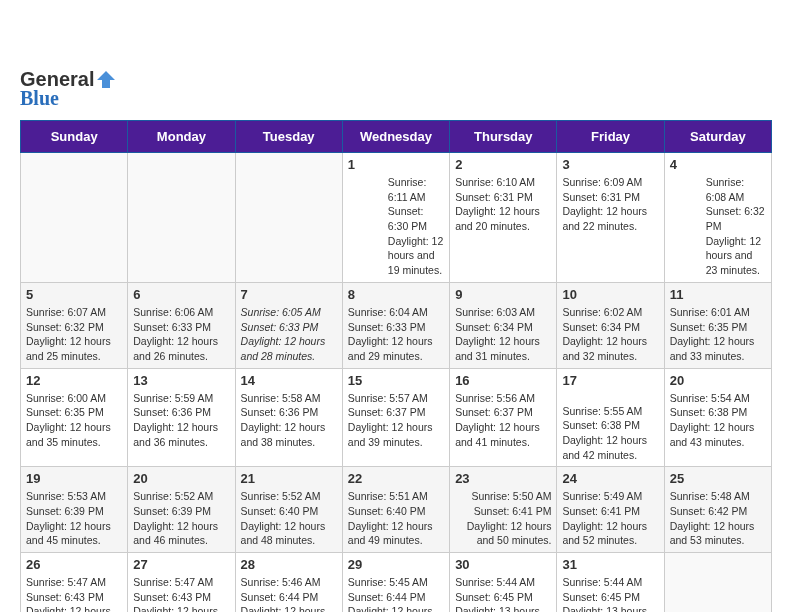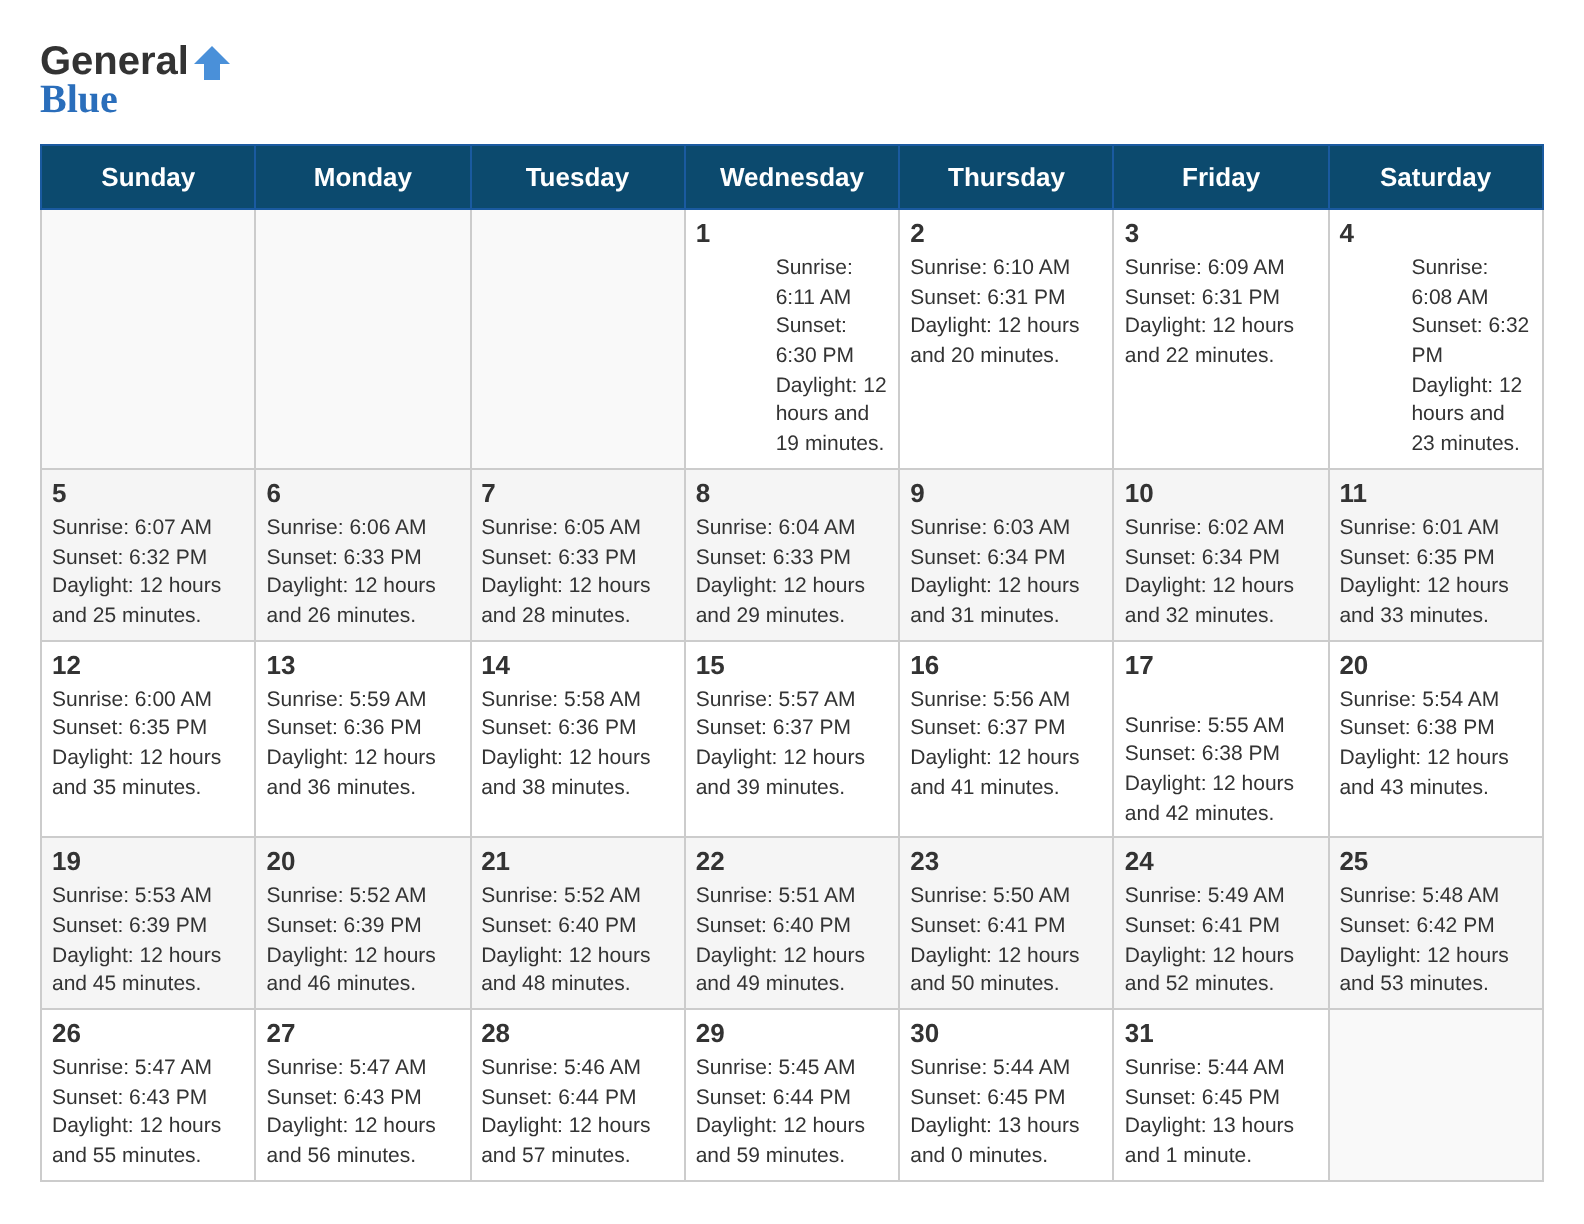--- a/index.html
+++ b/index.html
@@ -13,40 +13,41 @@
     .header-area {
       display: flex;
       justify-content: space-between;
       align-items: flex-start;
       margin-bottom: 10px;
     }
     .logo {
       display: flex;
       align-items: flex-end;
       gap: 4px;
+      margin-top: 48px;
     }
     .title-area {
       text-align: right;
     }
     .month-title {
       font-size: 36px;
       font-weight: bold;
       color: #333;
     }
     .subtitle {
       font-size: 16px;
       color: #555;
     }
     .calendar {
       width: 100%;
       border-collapse: collapse;
       border: 1px solid #ccc;
     }
     .calendar th {
-      background-color: #0c4a6e;
+      background-color: #4c1d95;
       color: #fff;
       text-align: center;
       padding: 8px 4px;
       font-size: 13px;
       border: 1px solid #1a5aa0;
     }
     .calendar td {
       border: 1px solid #ccc;
       vertical-align: top;
       padding: 4px 5px;
@@ -148,21 +149,21 @@
 Daylight: 12 hours and 25 minutes.</div>
         </td>
         <td>
           <span class="day-number">6</span>
           <div class="day-info" style="white-space: pre-line;">Sunrise: 6:06 AM
 Sunset: 6:33 PM
 Daylight: 12 hours and 26 minutes.</div>
         </td>
         <td>
           <span class="day-number">7</span>
-          <div class="day-info" style="white-space: pre-line;">Sunrise: 6:05 AM
+          <div class="day-info" style="white-space: pre-line; font-style: italic;">Sunrise: 6:05 AM
 Sunset: 6:33 PM
 Daylight: 12 hours and 28 minutes.</div>
         </td>
         <td>
           <span class="day-number">8</span>
           <div class="day-info" style="white-space: pre-line;">Sunrise: 6:04 AM
 Sunset: 6:33 PM
 Daylight: 12 hours and 29 minutes.</div>
         </td>
         <td>
@@ -248,21 +249,21 @@
 Daylight: 12 hours and 48 minutes.</div>
         </td>
         <td>
           <span class="day-number">22</span>
           <div class="day-info" style="white-space: pre-line;">Sunrise: 5:51 AM
 Sunset: 6:40 PM
 Daylight: 12 hours and 49 minutes.</div>
         </td>
         <td>
           <span class="day-number">23</span>
-          <div class="day-info" style="white-space: pre-line;">Sunrise: 5:50 AM
+          <div class="day-info" style="white-space: pre-line; text-align: right;">Sunrise: 5:50 AM
 Sunset: 6:41 PM
 Daylight: 12 hours and 50 minutes.</div>
         </td>
         <td>
           <span class="day-number">24</span>
           <div class="day-info" style="white-space: pre-line;">Sunrise: 5:49 AM
 Sunset: 6:41 PM
 Daylight: 12 hours and 52 minutes.</div>
         </td>
         <td>

